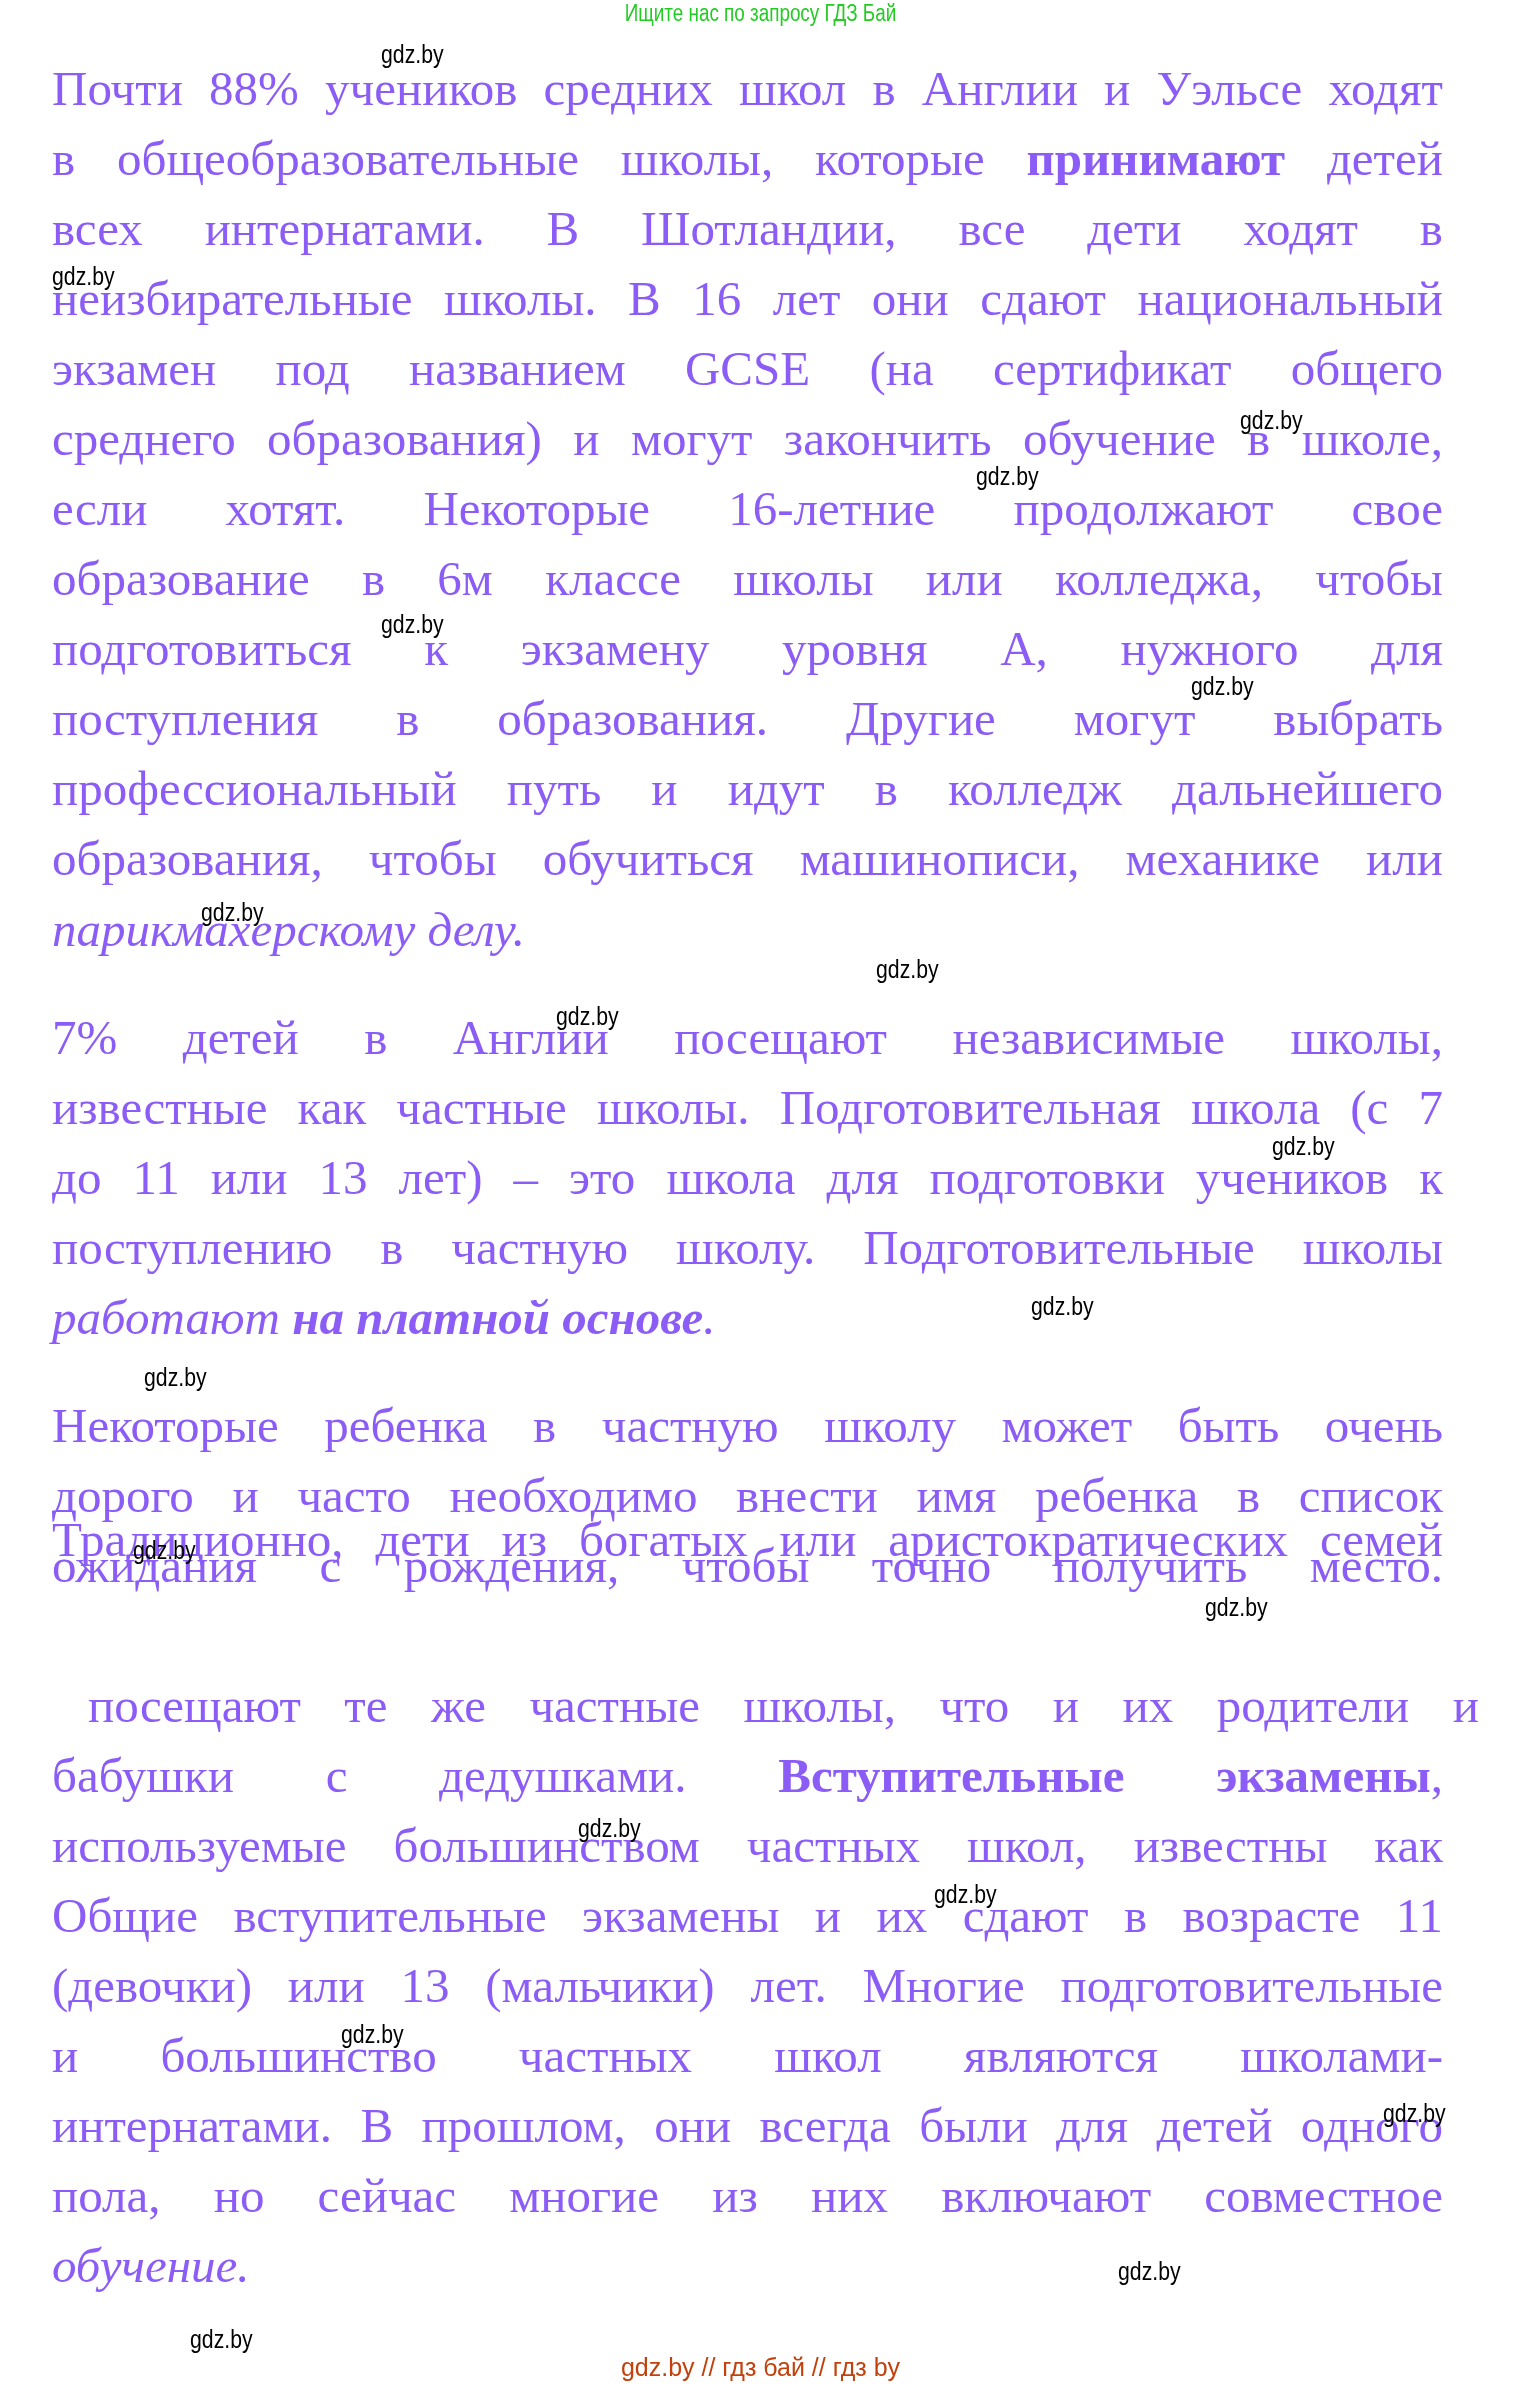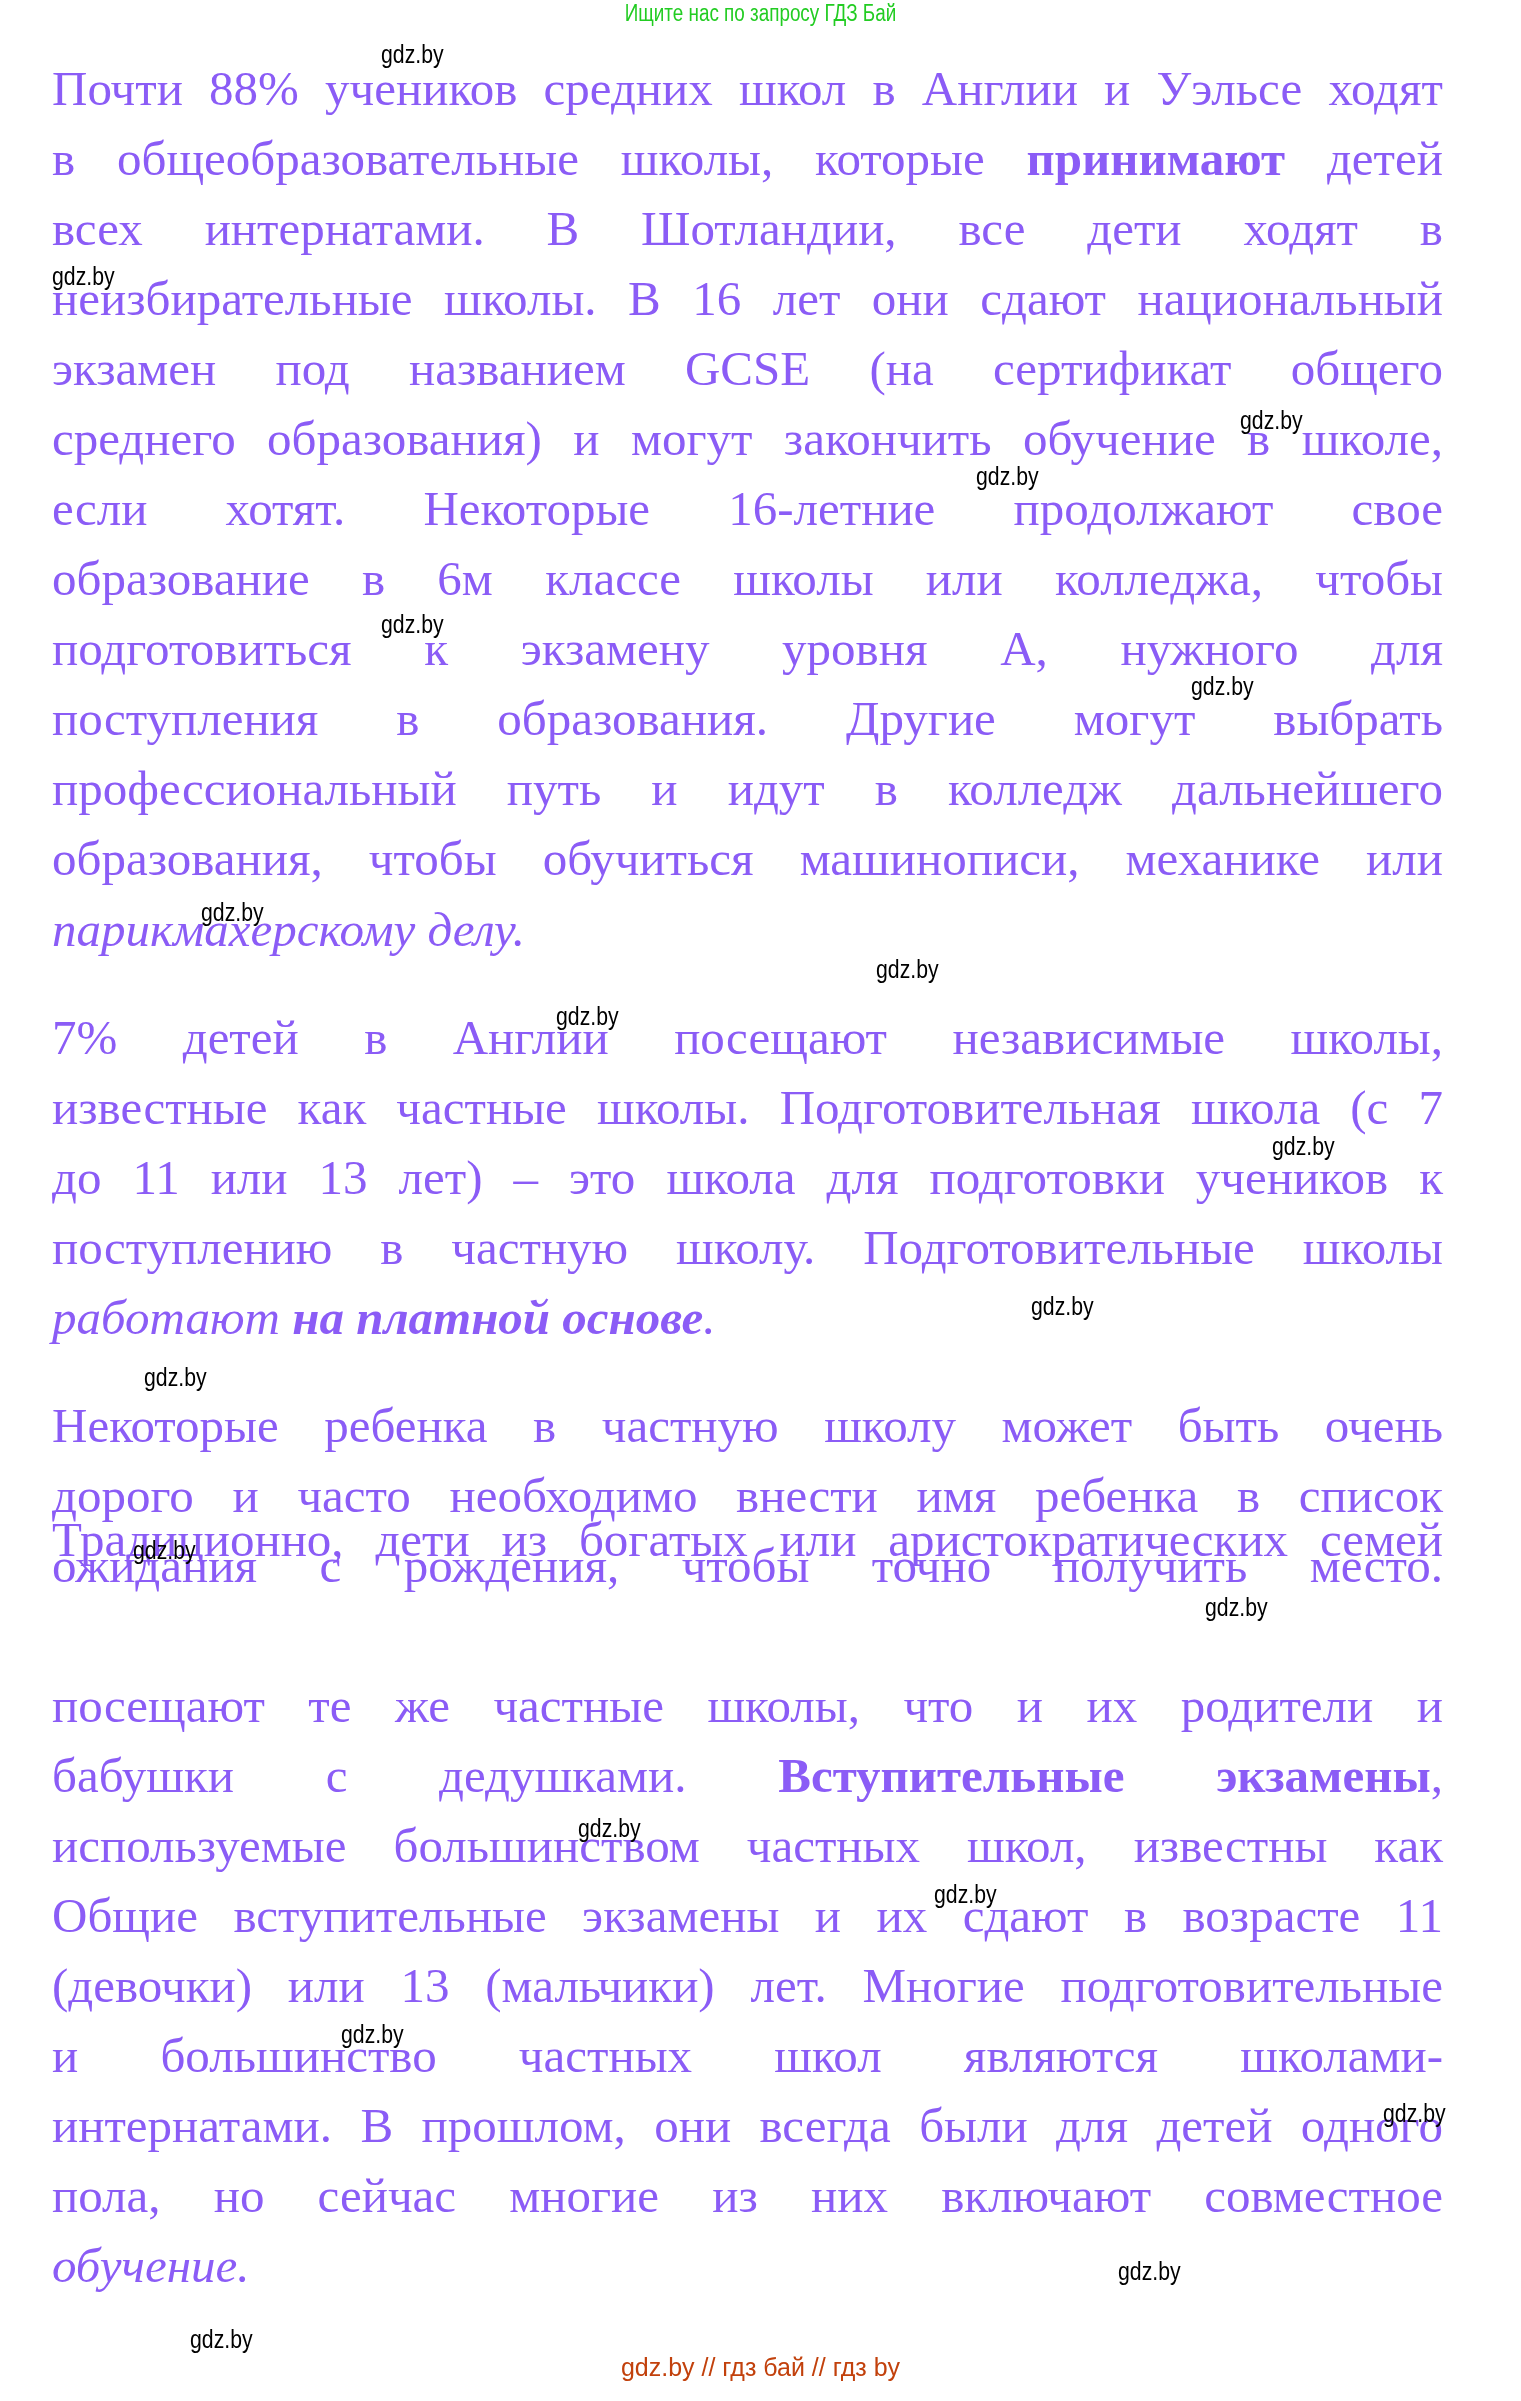--- a/index.html
+++ b/index.html
@@ -53,21 +53,21 @@
       <div class="line" style="top: 1080px; width: 1391px; display: block;">известные как частные школы. Подготовительная школа (с 7</div>
       <div class="line" style="top: 1150px; width: 1391px; display: block;">до 11 или 13 лет) – это школа для подготовки учеников к</div>
       <div class="line" style="top: 1220px; width: 1391px; display: block;">поступлению в частную школу. Подготовительные школы</div>
       <div class="line last" style="top: 1290px; width: 1391px; display: block;"><span>работают </span><b>на платной основе</b><span>.</span></div>
     </div>
     <div>
       <div class="line" style="top: 1398px; width: 1391px; display: block;">Некоторые ребенка в частную школу может быть очень</div>
       <div class="line" style="top: 1468px; width: 1391px; display: block;">дорого и часто необходимо внести имя ребенка в список</div>
       <div class="line" style="top: 1538px; width: 1391px; display: block;">ожидания с рождения, чтобы точно получить место.</div>
       <div class="line" style="top: 1512px; width: 1391px; display: block;">Традиционно, дети из богатых или аристократических семей</div>
-      <div class="line" style="top: 1678px; width: 1391px; display: block;">посещают те же частные школы, что и их родители и</div>
+      <div class="line" style="top: 1678px; width: 1391px; display: block; margin-left: 36px;">посещают те же частные школы, что и их родители и</div>
       <div class="line" style="top: 1748px; width: 1391px; display: block;"><span>бабушки с дедушками. </span><b>Вступительные экзамены</b><span>,</span></div>
       <div class="line" style="top: 1818px; width: 1391px; display: block;">используемые большинством частных школ, известны как</div>
       <div class="line" style="top: 1888px; width: 1391px; display: block;">Общие вступительные экзамены и их сдают в возрасте 11</div>
       <div class="line" style="top: 1958px; width: 1391px; display: block;">(девочки) или 13 (мальчики) лет. Многие подготовительные</div>
       <div class="line" style="top: 2028px; width: 1391px; display: block;">и большинство частных школ являются школами-</div>
       <div class="line" style="top: 2098px; width: 1391px; display: block;">интернатами. В прошлом, они всегда были для детей одного</div>
       <div class="line" style="top: 2168px; width: 1391px; display: block;">пола, но сейчас многие из них включают совместное</div>
       <div class="line last" style="top: 2238px; width: 1391px; display: block;">обучение.</div>
     </div>
   </div>

